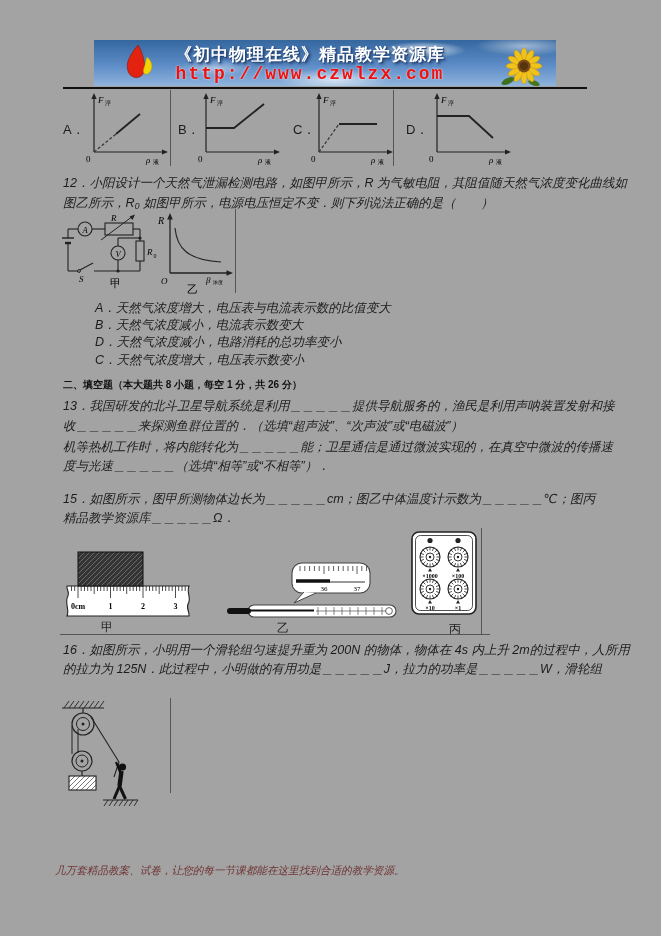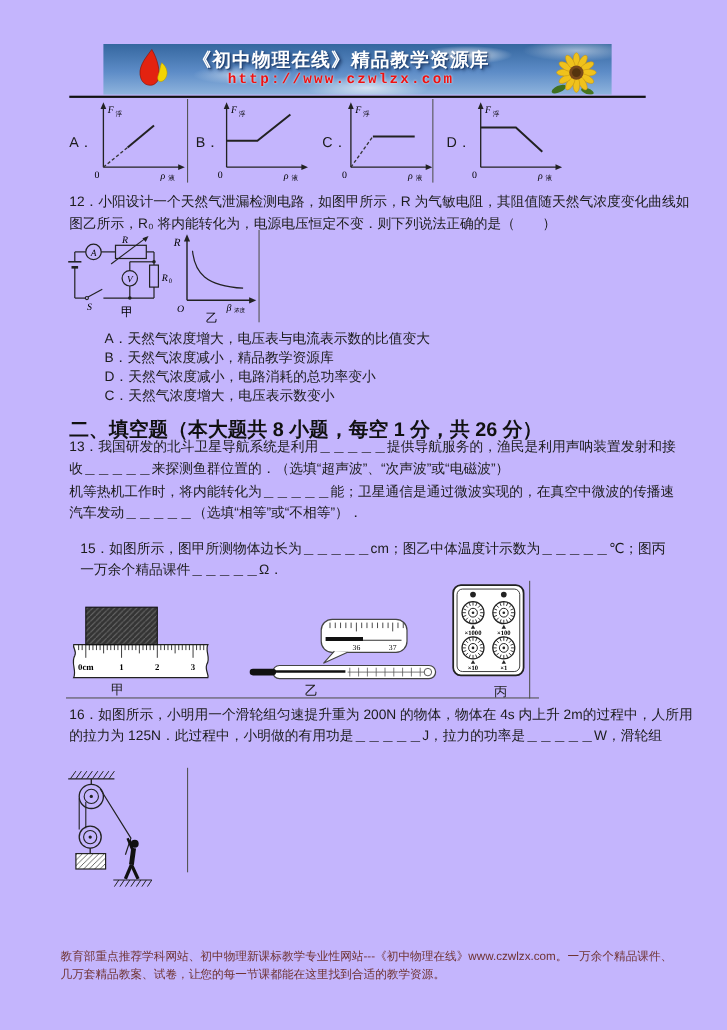--- a/index.html
+++ b/index.html
@@ -1,41 +1,41 @@
 <!DOCTYPE html>
 <html><head>
 <meta charset="utf-8">
 <style>
   html,body{margin:0;padding:0;background:#ffffff;}
-  .page{position:relative;width:661px;height:936px;background:#c4b5fd;overflow:hidden;
+  .page{position:relative;width:661px;height:936px;background:#a3a3a3;overflow:hidden;
         font-family:"Liberation Sans","DejaVu Sans",sans-serif;color:#1c1c1c;}
   .abs{position:absolute;}
-  .line{white-space:nowrap;font-size:12.5px;line-height:20px;color:#1c1c1c;}
+  .line{white-space:nowrap;font-size:12.5px;line-height:20px;color:#1c1c1c;font-style:italic;}
   .small-lh .line{line-height:18.5px;}
   .opts .line{line-height:17.2px;margin-left:32px;}
   
   .banner{position:absolute;left:94px;top:40px;width:462px;height:46px;overflow:hidden;
     background:
       radial-gradient(60px 12px at 330px 10px, rgba(255,255,255,.85), rgba(255,255,255,0) 70%),
       radial-gradient(80px 16px at 240px 40px, rgba(255,255,255,.65), rgba(255,255,255,0) 70%),
       radial-gradient(55px 12px at 120px 28px, rgba(255,255,255,.45), rgba(255,255,255,0) 70%),
       radial-gradient(70px 14px at 430px 6px,  rgba(255,255,255,.5), rgba(255,255,255,0) 70%),
       linear-gradient(180deg,#35679f 0%,#5d8cc7 55%,#8fb4dd 100%);}
   .banner-title{position:absolute;left:0;right:30px;top:3px;text-align:center;
       font-size:17px;font-weight:bold;color:#ffffff;letter-spacing:1px;
       text-shadow:1px 1px 0 #24487c, 2px 2px 3px rgba(10,30,70,.7);}
   .banner-url{position:absolute;left:0;right:30px;top:24px;text-align:center;
-      font-size:13px;font-weight:bold;color:#ee1111;letter-spacing:2px;
+      font-size:18px;font-weight:bold;color:#ee1111;letter-spacing:2px;
       font-family:"Liberation Mono","DejaVu Sans Mono",monospace;
       text-shadow:0 0 2px rgba(255,255,255,.9);}
   .topline{position:absolute;left:63px;top:87px;width:524px;height:2px;background:#111;}
   .vborder{position:absolute;width:1px;background:#555;}
   .hborder{position:absolute;height:1px;background:#555;}
   .opt-letter{position:absolute;font-size:13px;color:#1c1c1c;}
-  .heading{position:absolute;font-size:18px;font-weight:bold;white-space:nowrap;color:#111;}
+  .heading{position:absolute;font-size:10px;font-weight:bold;white-space:nowrap;color:#111;}
   .figlabel{position:absolute;font-size:12px;color:#222;}
   .footer .line{font-size:10.6px;line-height:16px;color:#6f3333;}
   svg{position:absolute;overflow:visible;}
   svg text{font-family:"Liberation Serif","DejaVu Serif",serif;}
 </style>
 </head>
 <body>
 
 <div class="page">
 
@@ -126,21 +126,21 @@
     <text x="14" y="11" font-size="9" font-style="italic">F</text>
     <text x="21" y="13" font-size="6">浮</text>
     <text x="2" y="70" font-size="9">0</text>
     <text x="62" y="71" font-size="9" font-style="italic">ρ</text>
     <text x="69" y="72" font-size="6">液</text>
     <path d="M10,24 L42,24 L66,46" stroke="#222" stroke-width="1.8" fill="none"></path>
   </svg>
 
   <div class="abs" style="left:63px;top:173px;">
     <div class="line">12．小阳设计一个天然气泄漏检测电路，如图甲所示，R 为气敏电阻，其阻值随天然气浓度变化曲线如</div>
-    <div class="line">图乙所示，R₀ 将内能转化为，电源电压恒定不变．则下列说法正确的是（　　）</div>
+    <div class="line">图乙所示，R₀ 如图甲所示，电源电压恒定不变．则下列说法正确的是（　　）</div>
   </div>
 
   <svg style="left:60px;top:213px;" width="100" height="76" viewBox="0 0 100 76">
     <line x1="8" y1="16" x2="8" y2="25" stroke="#222" stroke-width="1.1"></line>
     <line x1="2" y1="25" x2="14" y2="25" stroke="#222" stroke-width="1.4"></line>
     <line x1="5" y1="30" x2="11" y2="30" stroke="#222" stroke-width="2.4"></line>
     <line x1="8" y1="30" x2="8" y2="58" stroke="#222" stroke-width="1.1"></line>
     <line x1="8" y1="16" x2="18" y2="16" stroke="#222" stroke-width="1.1"></line>
     <circle cx="25" cy="16" r="7" fill="none" stroke="#222" stroke-width="1.1"></circle>
     <text x="25" y="19.5" font-size="8.5" text-anchor="middle" font-style="italic">A</text>
@@ -179,40 +179,40 @@
     <path d="M17,17 C19,37 29,49 63,51" stroke="#222" stroke-width="1.1" fill="none"></path>
     <text x="3" y="73" font-size="9" font-style="italic">O</text>
     <text x="48" y="72" font-size="9" font-style="italic">β</text>
     <text x="55" y="73" font-size="5">浓度</text>
     <text x="29" y="82" font-size="11">乙</text>
   </svg>
   <div class="vborder" style="left:235px;top:209px;height:84px;"></div>
 
   <div class="abs opts" style="left:63px;top:300px;">
     <div class="line">A．天然气浓度增大，电压表与电流表示数的比值变大</div>
-    <div class="line">B．天然气浓度减小，精品教学资源库</div>
+    <div class="line">B．天然气浓度减小，电流表示数变大</div>
     <div class="line">D．天然气浓度减小，电路消耗的总功率变小</div>
     <div class="line">C．天然气浓度增大，电压表示数变小</div>
   </div>
 
   <div class="heading" style="left:63px;top:378px;">二、填空题（本大题共 8 小题，每空 1 分，共 26 分）</div>
 
   <div class="abs" style="left:63px;top:396px;">
     <div class="line">13．我国研发的北斗卫星导航系统是利用＿＿＿＿＿提供导航服务的，渔民是利用声呐装置发射和接</div>
     <div class="line">收＿＿＿＿＿来探测鱼群位置的．（选填“超声波”、“次声波”或“电磁波”）</div>
   </div>
 
   <div class="abs small-lh" style="left:63px;top:438px;">
     <div class="line">机等热机工作时，将内能转化为＿＿＿＿＿能；卫星通信是通过微波实现的，在真空中微波的传播速</div>
-    <div class="line">汽车发动＿＿＿＿＿（选填“相等”或“不相等”）．</div>
-  </div>
-
-  <div class="abs small-lh" style="left:63px;top:490px;margin-left:10px;">
+    <div class="line">度与光速＿＿＿＿＿（选填“相等”或“不相等”）．</div>
+  </div>
+
+  <div class="abs small-lh" style="left:63px;top:490px;">
     <div class="line">15．如图所示，图甲所测物体边长为＿＿＿＿＿cm；图乙中体温度计示数为＿＿＿＿＿℃；图丙</div>
-    <div class="line">一万余个精品课件＿＿＿＿＿Ω．</div>
+    <div class="line">精品教学资源库＿＿＿＿＿Ω．</div>
   </div>
 
   <svg style="left:62px;top:550px;" width="132" height="70" viewBox="0 0 132 70">
     <defs>
       <pattern id="hatchDark" width="5" height="5" patternUnits="userSpaceOnUse">
         <rect width="5" height="5" fill="#343434"></rect>
         <path d="M0,5 L5,0" stroke="#6a6a6a" stroke-width="1"></path>
       </pattern>
       <pattern id="hatchLight" width="5" height="5" patternUnits="userSpaceOnUse">
         <rect width="5" height="5" fill="#ffffff"></rect>
@@ -401,17 +401,16 @@
       <line x1="60" y1="102" x2="56" y2="108"></line>
         <line x1="65" y1="102" x2="61" y2="108"></line>
       <line x1="70" y1="102" x2="66" y2="108"></line>
         <line x1="75" y1="102" x2="71" y2="108"></line>
       <line x1="80" y1="102" x2="76" y2="108"></line>
     </g>
   </svg>
   <div class="vborder" style="left:170px;top:698px;height:95px;"></div>
 
   <div class="abs footer" style="left:55px;top:862px;">
-    <div class="line">教育部重点推荐学科网站、初中物理新课标教学专业性网站---《初中物理在线》www.czwlzx.com。一万余个精品课件、</div>
     <div class="line">几万套精品教案、试卷，让您的每一节课都能在这里找到合适的教学资源。</div>
   </div>
 
 </div>
 
 </body></html>

